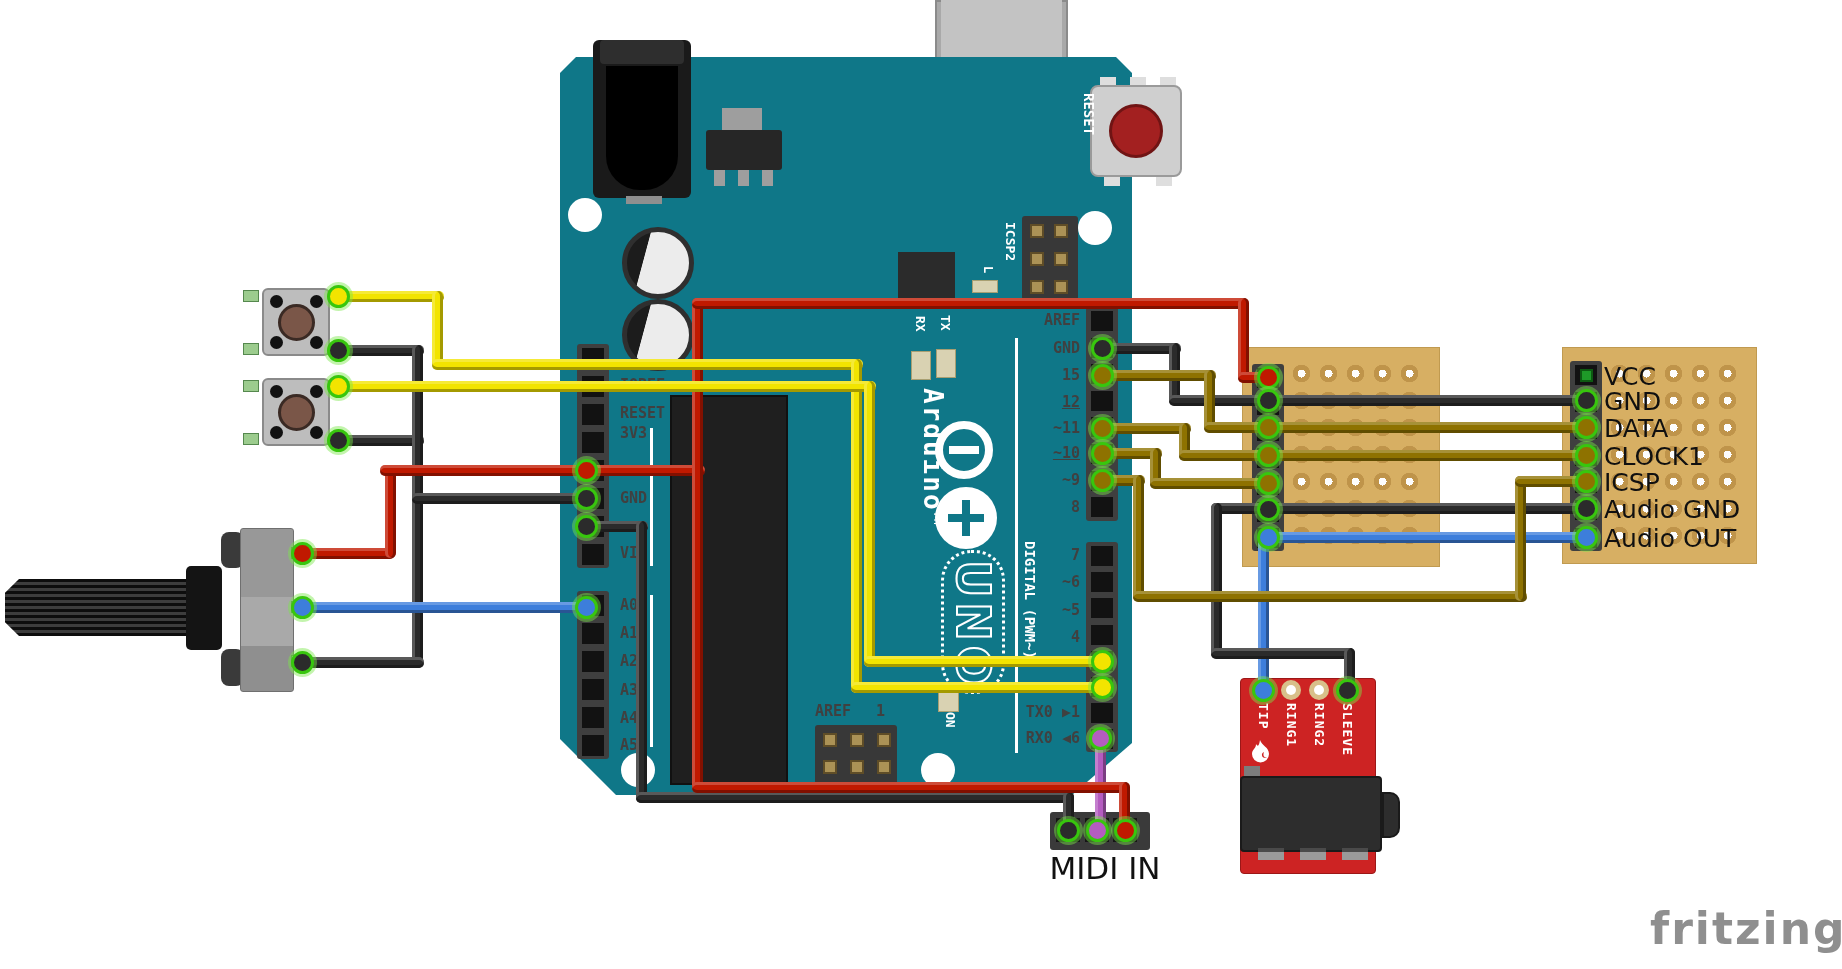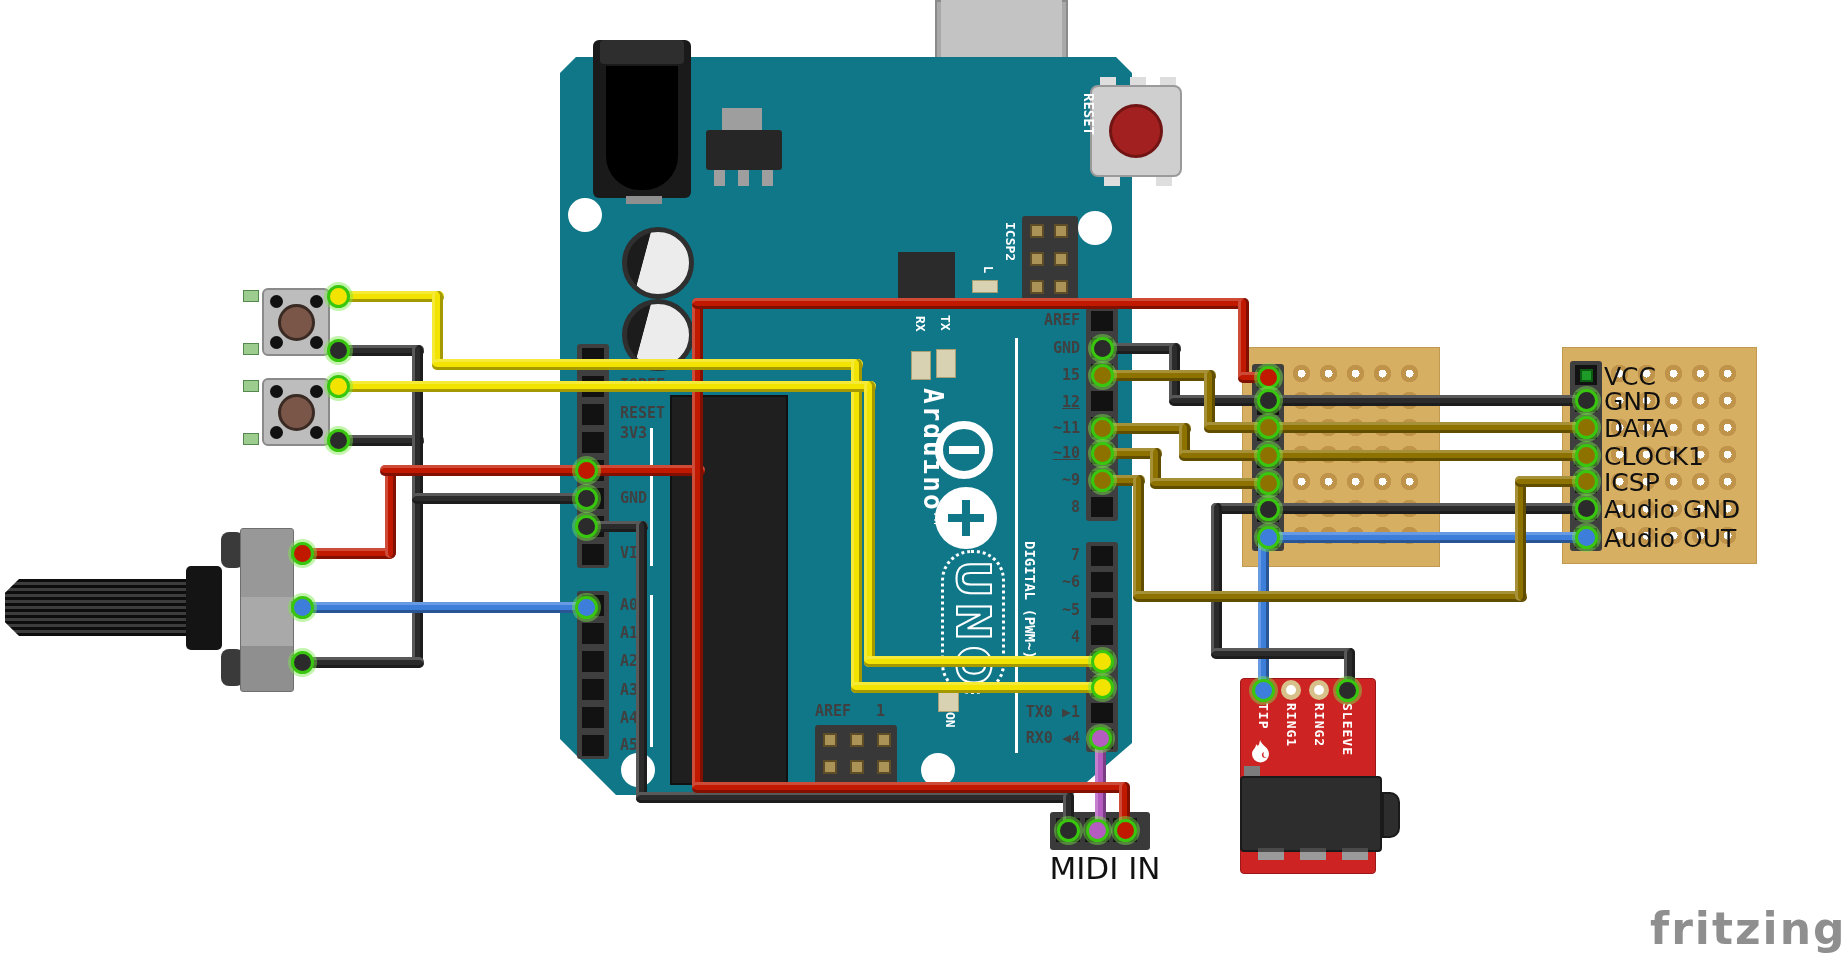--- a/index.html
+++ b/index.html
@@ -187,21 +187,21 @@
     <span class="pinlbl rj" style="left:1006px;top:393px;text-decoration:underline;">12</span>
     <span class="pinlbl rj" style="left:1006px;top:419px;">~11</span>
     <span class="pinlbl rj" style="left:1006px;top:444px;text-decoration:underline;">~10</span>
     <span class="pinlbl rj" style="left:1006px;top:471px;">~9</span>
     <span class="pinlbl rj" style="left:1006px;top:498px;">8</span>
     <span class="pinlbl rj" style="left:1006px;top:546px;">7</span>
     <span class="pinlbl rj" style="left:1006px;top:573px;">~6</span>
     <span class="pinlbl rj" style="left:1006px;top:601px;">~5</span>
     <span class="pinlbl rj" style="left:1006px;top:628px;">4</span>
     <span class="pinlbl rj" style="left:1006px;top:703px;">TX0 ▶1</span>
-    <span class="pinlbl rj" style="left:1006px;top:729px;">RX0 ◀4</span>
+    <span class="pinlbl rj" style="left:1006px;top:729px;">RX0 ◀6</span>
   </div>
 
   <div>
     <div class="perf" style="left:1242px;top:347px;width:196px;height:218px;"></div>
     <div class="holes" style="left:1288px;top:360px;width:135px;height:189px;"></div>
     <div class="strip" style="left:1252px;top:364px;width:32px;height:187px;--p:26.7px;--c:20px;"></div>
   </div>
 
   <div>
     <div class="perf" style="left:1562px;top:347px;width:193px;height:215px;"></div>

